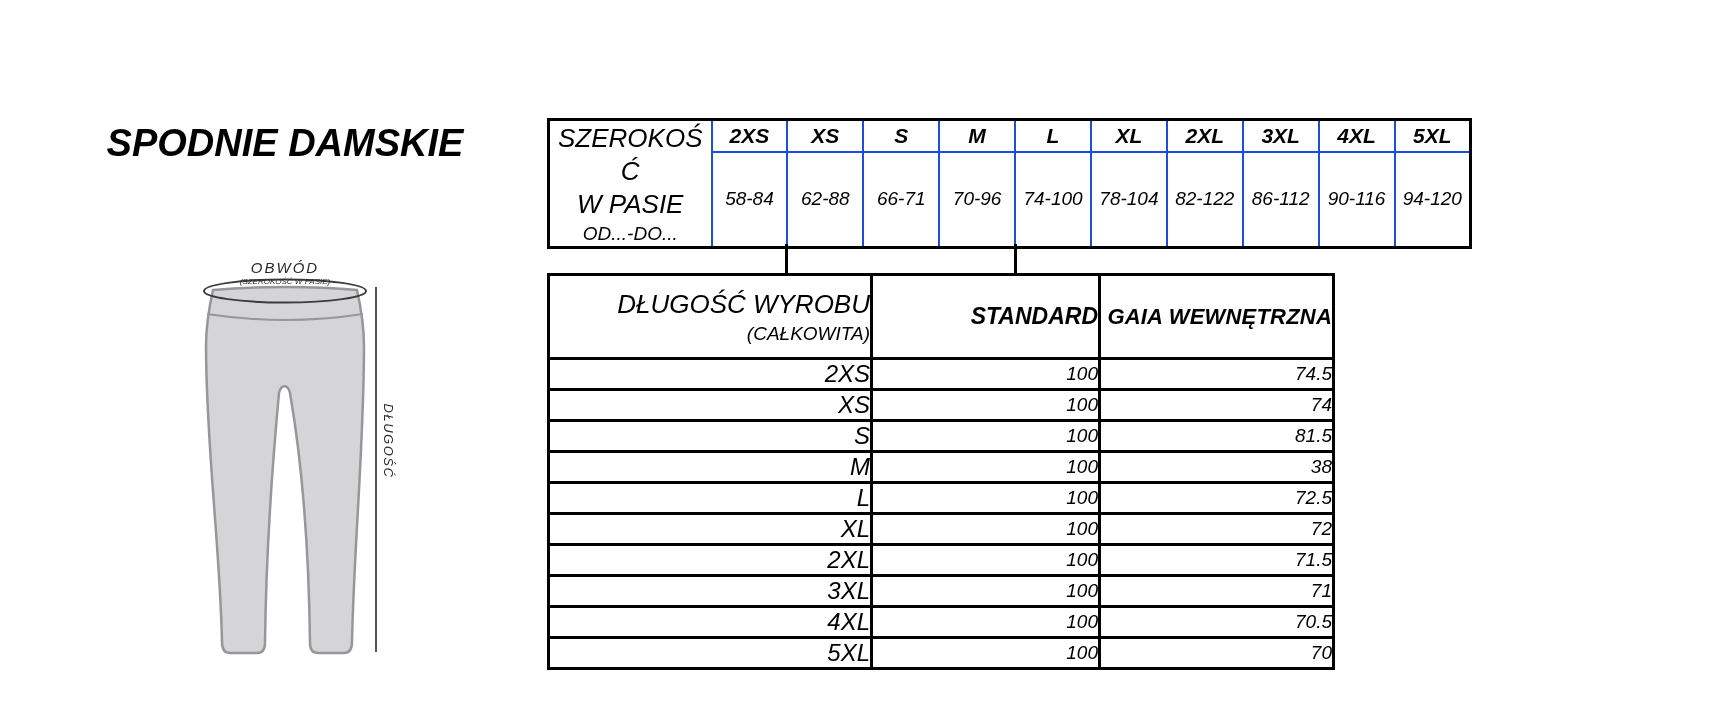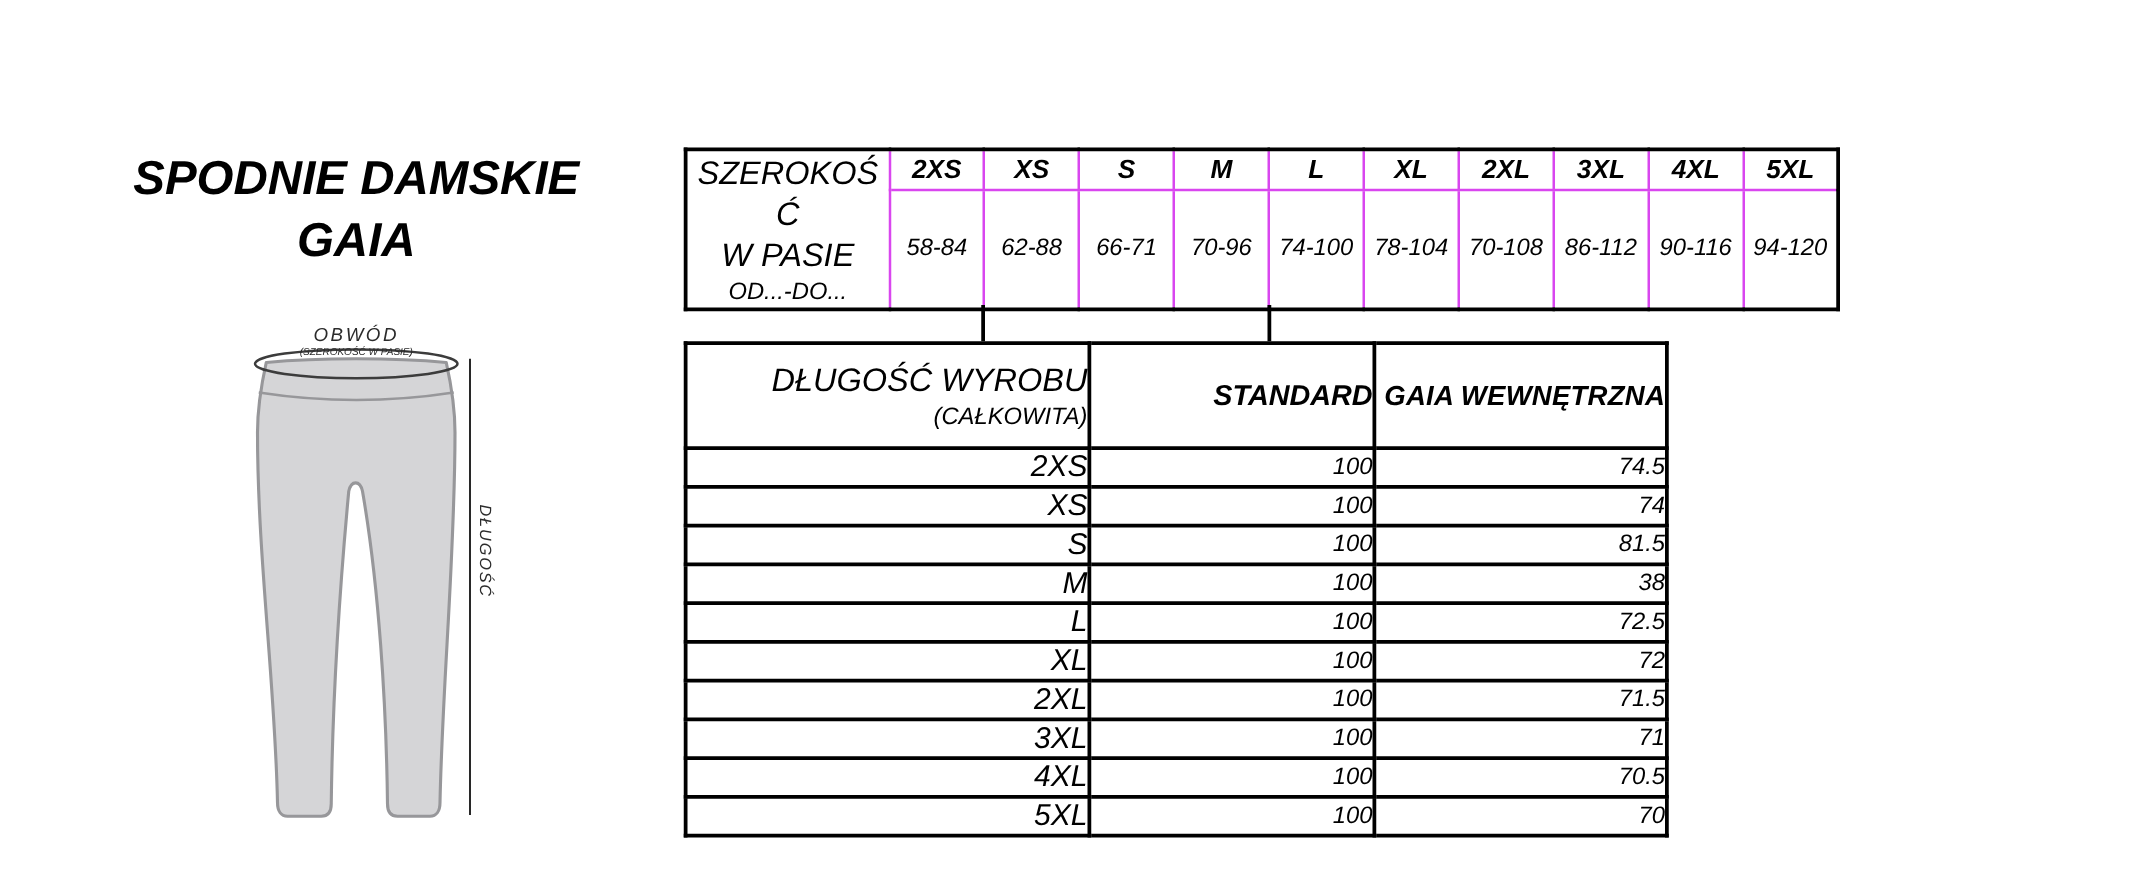--- a/index.html
+++ b/index.html
@@ -9,21 +9,21 @@
     background: #ffffff; overflow: hidden;
     font-family: "Liberation Sans", sans-serif; color: #000; font-style: italic;
   }
   .title {
     position: absolute; left: 85px; top: 118px; width: 400px;
     text-align: center; font-weight: bold; font-size: 38px; line-height: 50px;
   }
   
   table { border-collapse: collapse; table-layout: fixed; background: #fff; }
   .wt { position: absolute; left: 547px; top: 118px; width: 925px; border: 3px solid #000; }
-  .wt td { border: 2px solid #d946ef; text-align: center; vertical-align: middle; padding: 0; }
+  .wt td { border: 2px solid #1d4ed8; text-align: center; vertical-align: middle; padding: 0; }
   .wt .wt-head {
     vertical-align: top; font-size: 26px; line-height: 33px; padding-top: 1px;
   }
   .wt .wt-head .sub { font-size: 19px; line-height: 24px; margin-top: 1px; }
   .wt .wt-size { font-weight: bold; font-size: 21px; height: 32px; }
   .wt .wt-range { font-size: 19px; height: 95px; margin-top: 15px; }
   
   .connector { position: absolute; top: 244px; width: 3px; height: 31px; background: #000; }
   
   .lt { position: absolute; left: 547px; top: 273px; width: 785px; border: 3px solid #000; }
@@ -36,21 +36,20 @@
   .lt .lt-val { font-size: 19px; height: 30px; }
   svg text { font-family: "Liberation Sans", sans-serif; }
 </style>
 </head>
 <body>
 
 <div class="canvas">
 
   <div class="title">
     <div>SPODNIE DAMSKIE</div>
-    <div>GAIA</div>
   </div>
 
   <svg style="position:absolute; left:180px; top:250px;" width="230" height="420" viewBox="180 250 230 420">
     <path d="M 213,290
          C 255,286 315,286 357,290
          C 361,308 364,328 364,346
          C 364,446 354,545 352,642
          C 352,649 349,653 344,653
          L 318,653
          C 313,653 310,650 310,643
@@ -103,21 +102,21 @@
       <td class="wt-size">4XL</td>
       <td class="wt-size">5XL</td>
     </tr>
     <tr>
       <td class="wt-range">58-84</td>
       <td class="wt-range">62-88</td>
       <td class="wt-range">66-71</td>
       <td class="wt-range">70-96</td>
       <td class="wt-range">74-100</td>
       <td class="wt-range">78-104</td>
-      <td class="wt-range">70-108</td>
+      <td class="wt-range">82-122</td>
       <td class="wt-range">86-112</td>
       <td class="wt-range">90-116</td>
       <td class="wt-range">94-120</td>
     </tr>
   </tbody>
     </table>
 
   <div class="connector" style="left:785px"></div>
   <div class="connector" style="left:1014px"></div>
 

